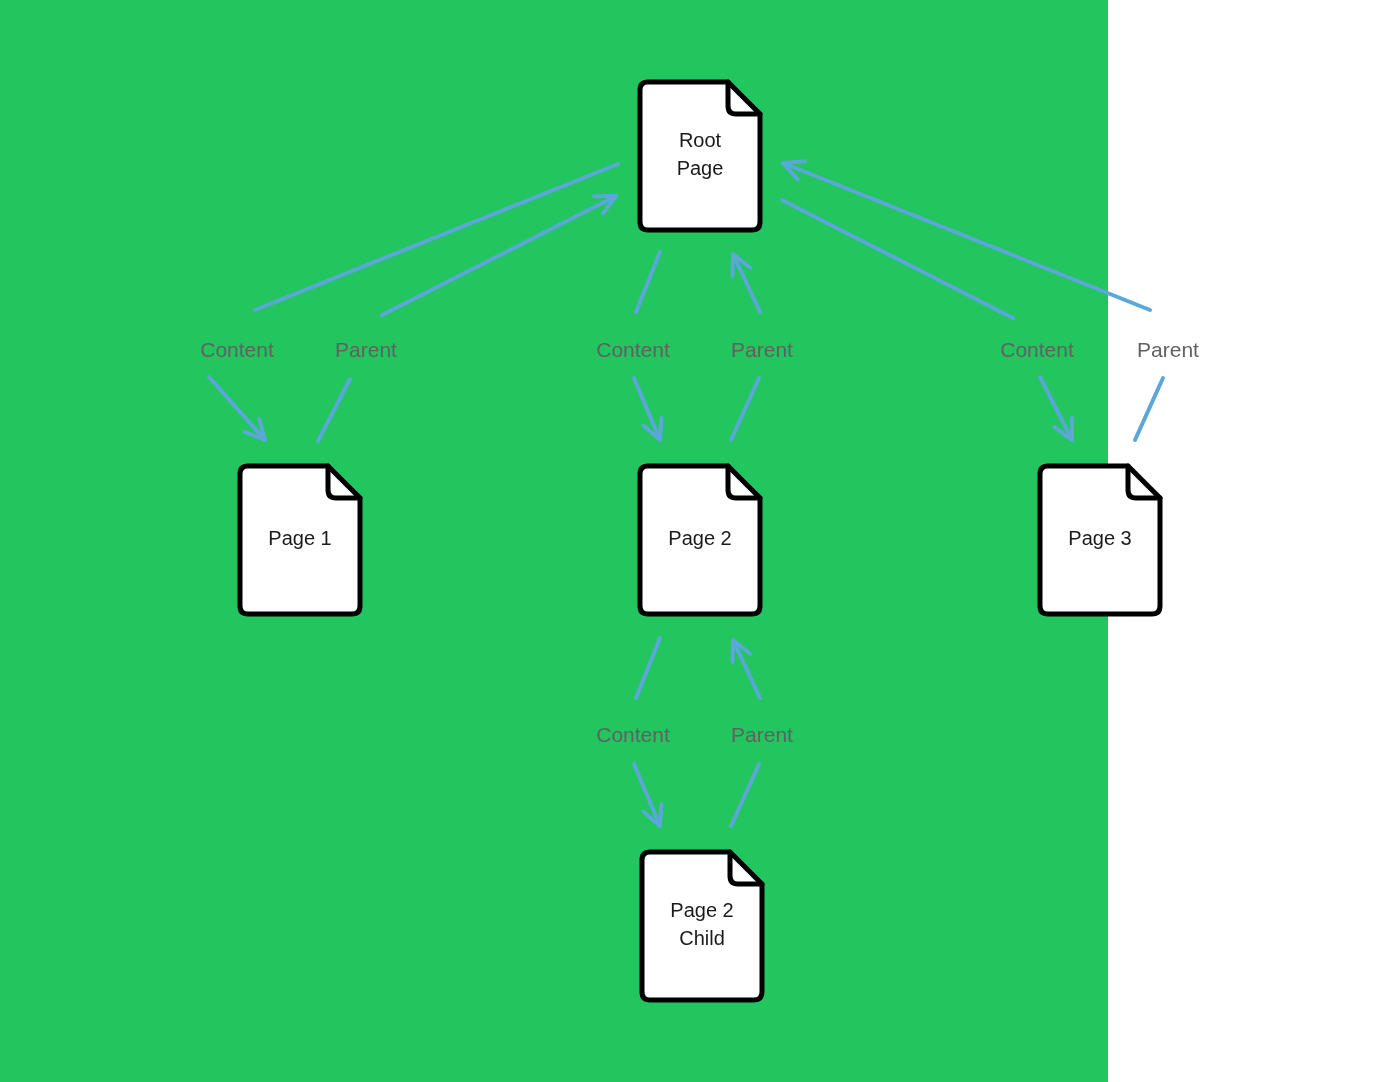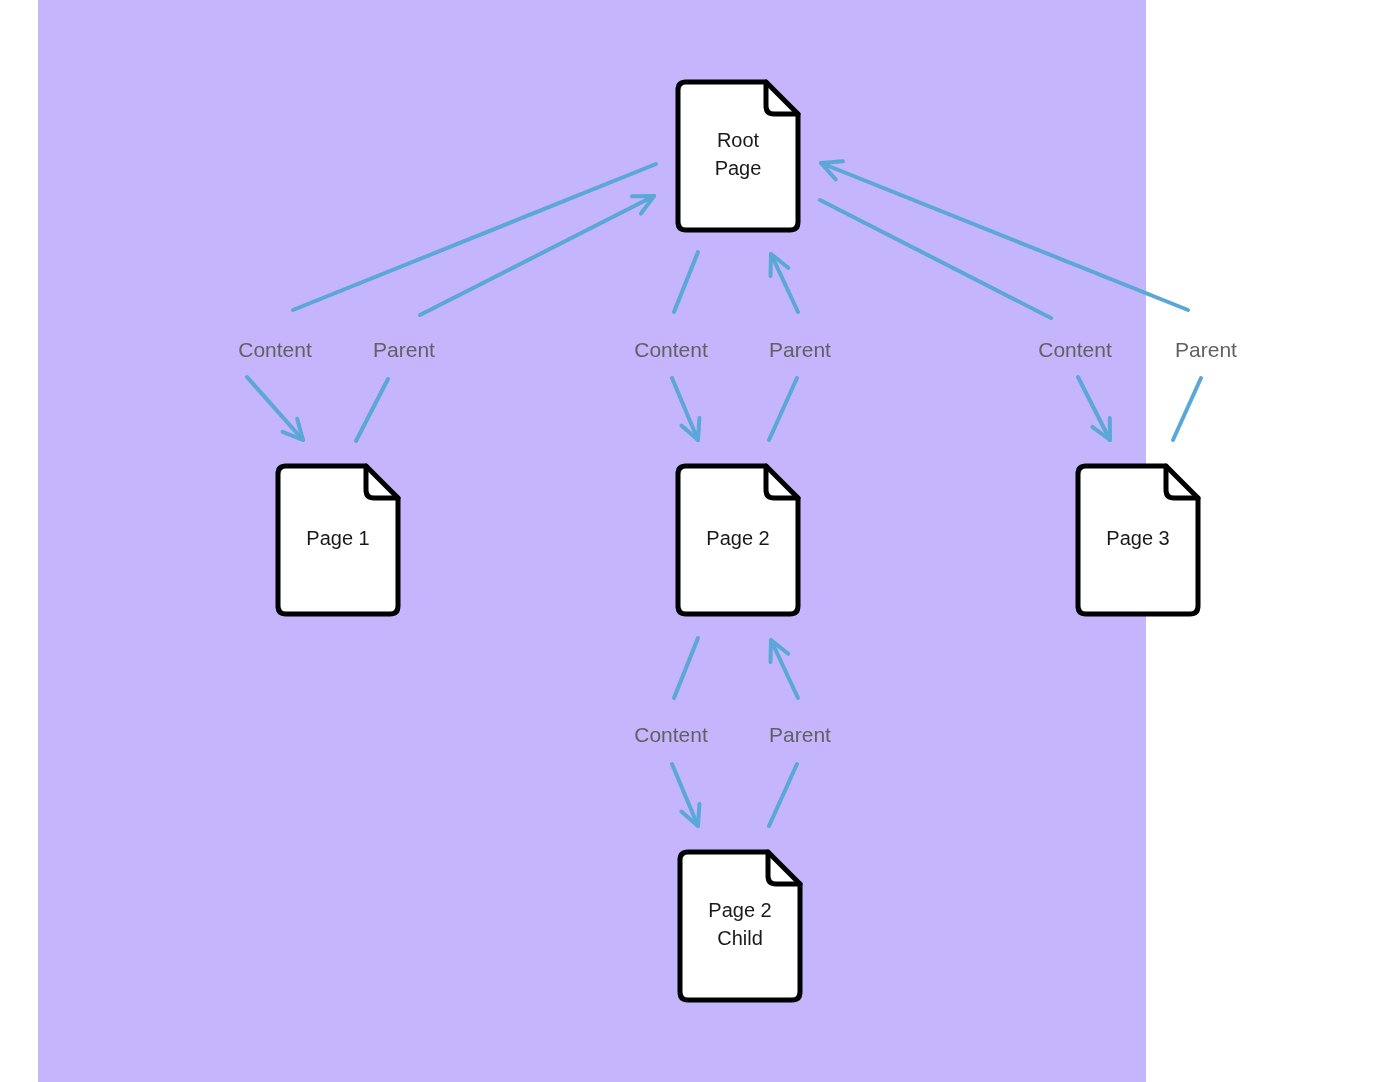--- a/index.html
+++ b/index.html
@@ -11,22 +11,21 @@
   body {
     width: 1400px;
     height: 1082px;
     overflow: hidden;
     font-family: "Liberation Sans", sans-serif;
   }
   #diagram-root {
     position: relative;
     width: 1108px;
     height: 1082px;
-    background: #c4b5fd;
-    margin-left: 38px;
+    background: #22c55e;
   }
   svg#diagram-canvas {
     display: block;
     width: 1400px;
     height: 1082px;
   }
   .node-shape {
     fill: #ffffff;
     stroke: #000000;
     stroke-width: 5;

